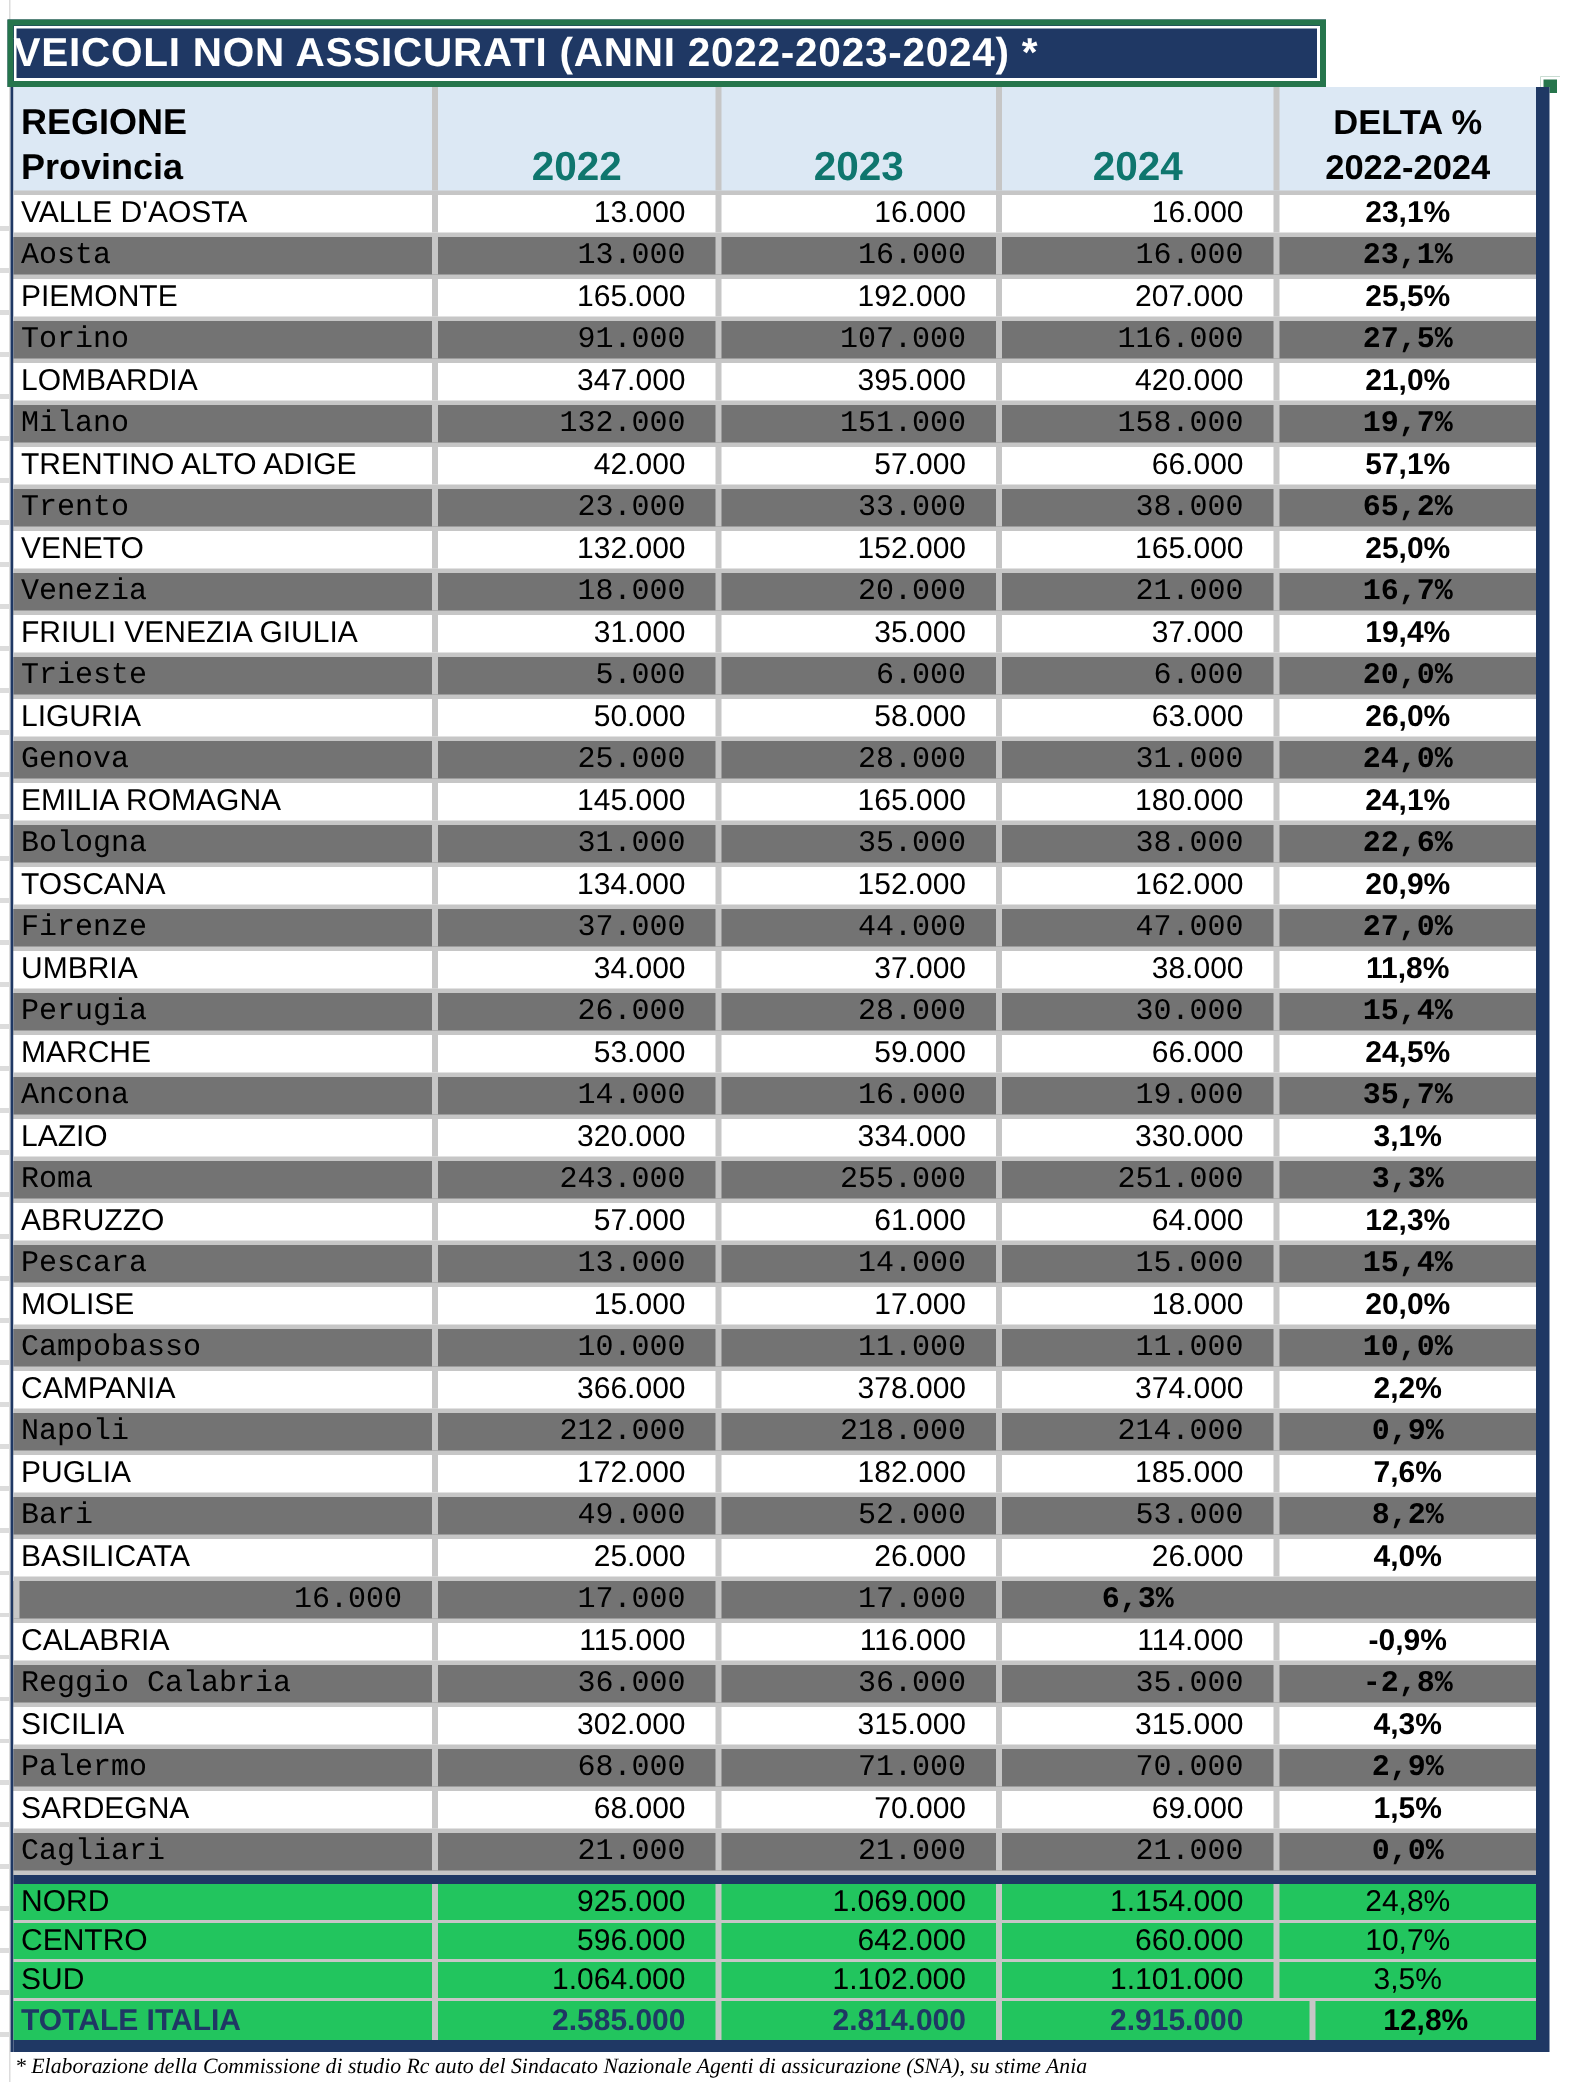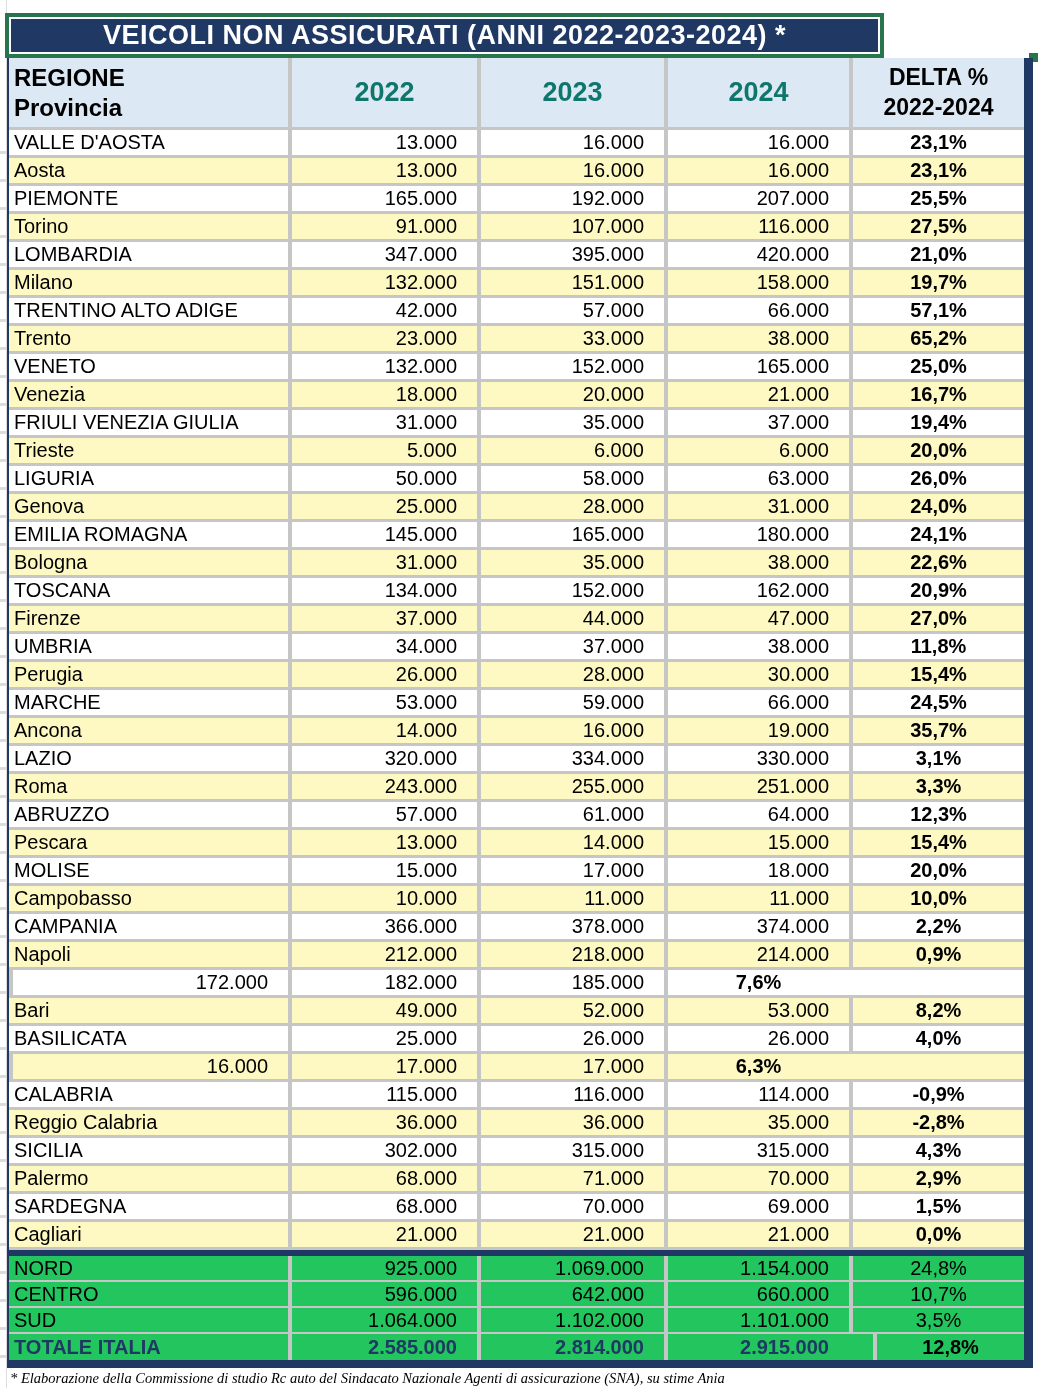--- a/index.html
+++ b/index.html
@@ -7,39 +7,39 @@
   .canvas{position:relative;width:1062px;height:1388px;background:#fff;overflow:hidden;}
 
   
   .sheet-gridline-v{position:absolute;left:6px;top:0;width:1px;height:1388px;background:#dcdcdc;}
   .sheet-sliver{position:absolute;left:0;top:126px;width:7px;height:1250px;
     background:repeating-linear-gradient(to bottom,transparent 0 25px,#dcdcdc 25px 28px);}
 
   
   .title-box{position:absolute;left:5px;top:13px;width:879px;height:45px;box-sizing:border-box;
     background:#1F3864;border:4px solid #26754C;box-shadow:inset 0 0 0 2px #ffffff;
-    display:flex;align-items:center;justify-content:center;}
+    display:flex;align-items:center;}
   .title-box span{color:#ffffff;font-weight:bold;font-size:27px;letter-spacing:.5px;}
   .fill-handle{position:absolute;left:1027px;top:51px;width:13px;height:13px;box-sizing:border-box;
     background:#26754C;border:2px solid #ffffff;}
 
   
   .tbl{position:absolute;left:7px;top:58px;width:1026px;box-sizing:border-box;
     border-left:2px solid #1F3864;border-right:9px solid #1F3864;background:#fff;}
 
   .hdr{display:grid;grid-template-columns:279px 189px 187px 185px 175px;height:72px;
     background:#DCE8F4;border-bottom:3px solid #C6C6C6;box-sizing:border-box;}
-  .hdr .cell{display:flex;flex-direction:column;justify-content:center;box-sizing:border-box;}
+  .hdr .cell{display:flex;flex-direction:column;justify-content:flex-end;box-sizing:border-box;}
   .hdr .c1{align-items:flex-start;padding-left:5px;font-weight:bold;font-size:24px;line-height:1.25;color:#000;}
   .hdr .yr{align-items:center;font-weight:bold;font-size:27px;color:#0f766e;border-left:4px solid #C6C6C6;}
   .hdr .dl{align-items:center;font-weight:bold;font-size:23px;line-height:1.3;color:#000;border-left:4px solid #C6C6C6;}
 
   .row{display:grid;grid-template-columns:279px 189px 187px 185px 175px;height:28px;
     box-sizing:border-box;border-bottom:3px solid #C6C6C6;background:#ffffff;}
-  .row.alt{background:#fef9c3;}
+  .row.alt{background:#737373;font-family:Liberation Mono, monospace;}
   .row .cell{display:flex;align-items:center;box-sizing:border-box;font-size:20px;color:#000;overflow:hidden;}
   .row .name{padding-left:5px;white-space:nowrap;border-radius:11px;}
   .row .num{justify-content:flex-end;padding-right:20px;border-left:4px solid #C6C6C6;
     font-variant-numeric:tabular-nums;}
   .row .pct{justify-content:center;font-weight:bold;border-left:4px solid #C6C6C6;}
 
   
   .summary{border-top:6px solid #1F3864;border-bottom:8px solid #1F3864;box-sizing:border-box;}
   .srow{display:grid;grid-template-columns:279px 189px 187px 185px 175px;height:26px;
     box-sizing:border-box;background:#22c55e;border-bottom:2px solid #C6C6C6;}
@@ -294,20 +294,21 @@
     <div class="cell pct">2,2%</div>
   </div>
         <div class="row alt">
     <div class="cell name">Napoli</div>
     <div class="cell num">212.000</div>
     <div class="cell num">218.000</div>
     <div class="cell num">214.000</div>
     <div class="cell pct">0,9%</div>
   </div>
         <div class="row">
+    <div class="cell name">PUGLIA</div>
     <div class="cell num">172.000</div>
     <div class="cell num">182.000</div>
     <div class="cell num">185.000</div>
     <div class="cell pct">7,6%</div>
   </div>
         <div class="row alt">
     <div class="cell name">Bari</div>
     <div class="cell num">49.000</div>
     <div class="cell num">52.000</div>
     <div class="cell num">53.000</div>

